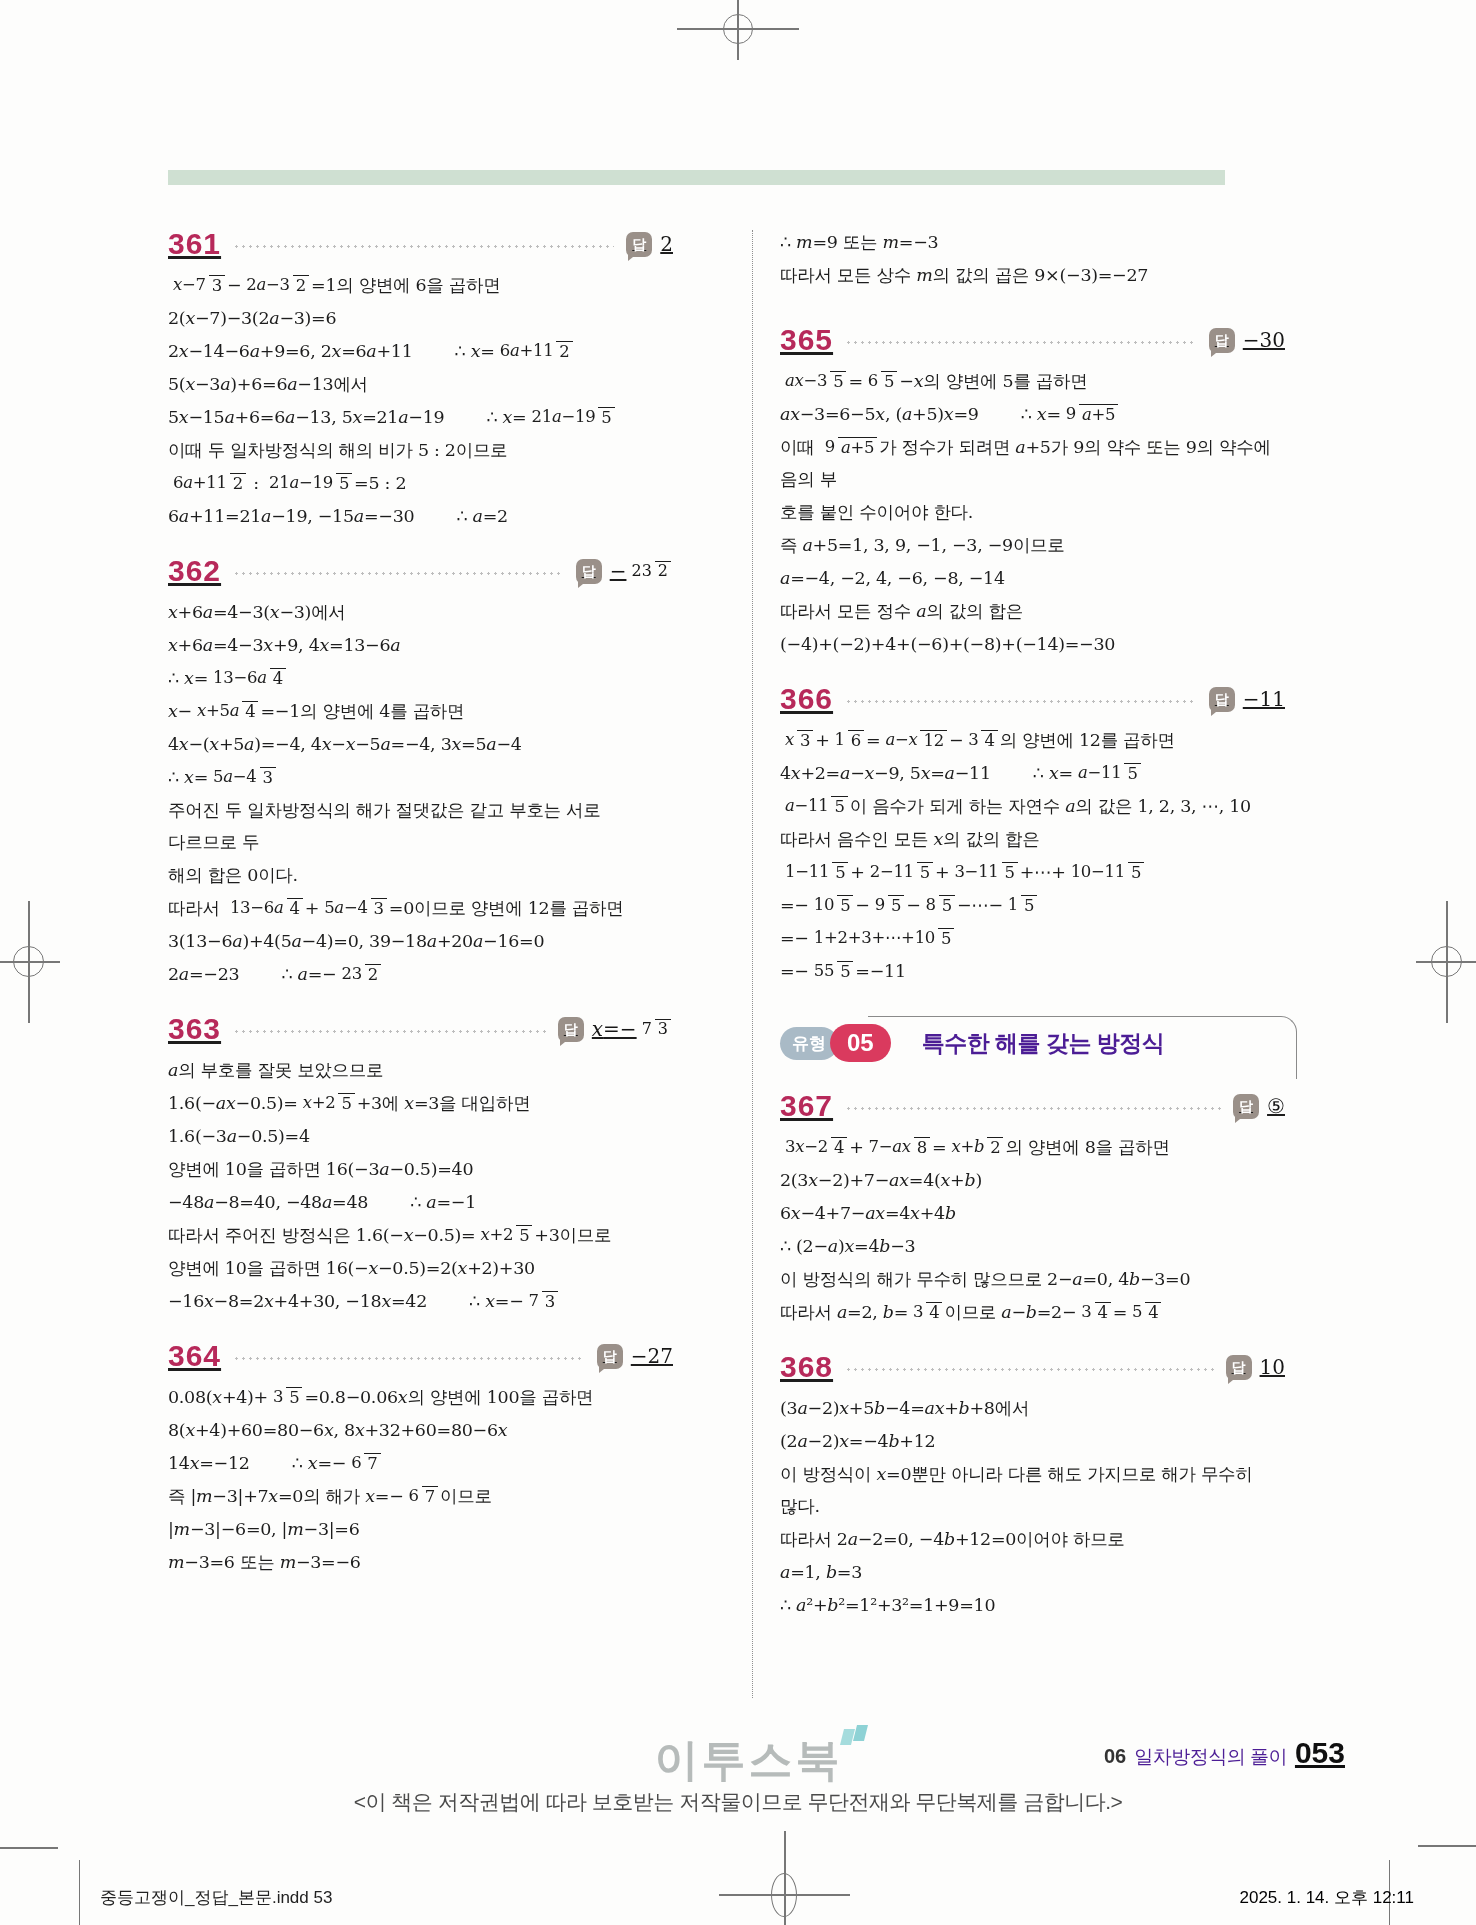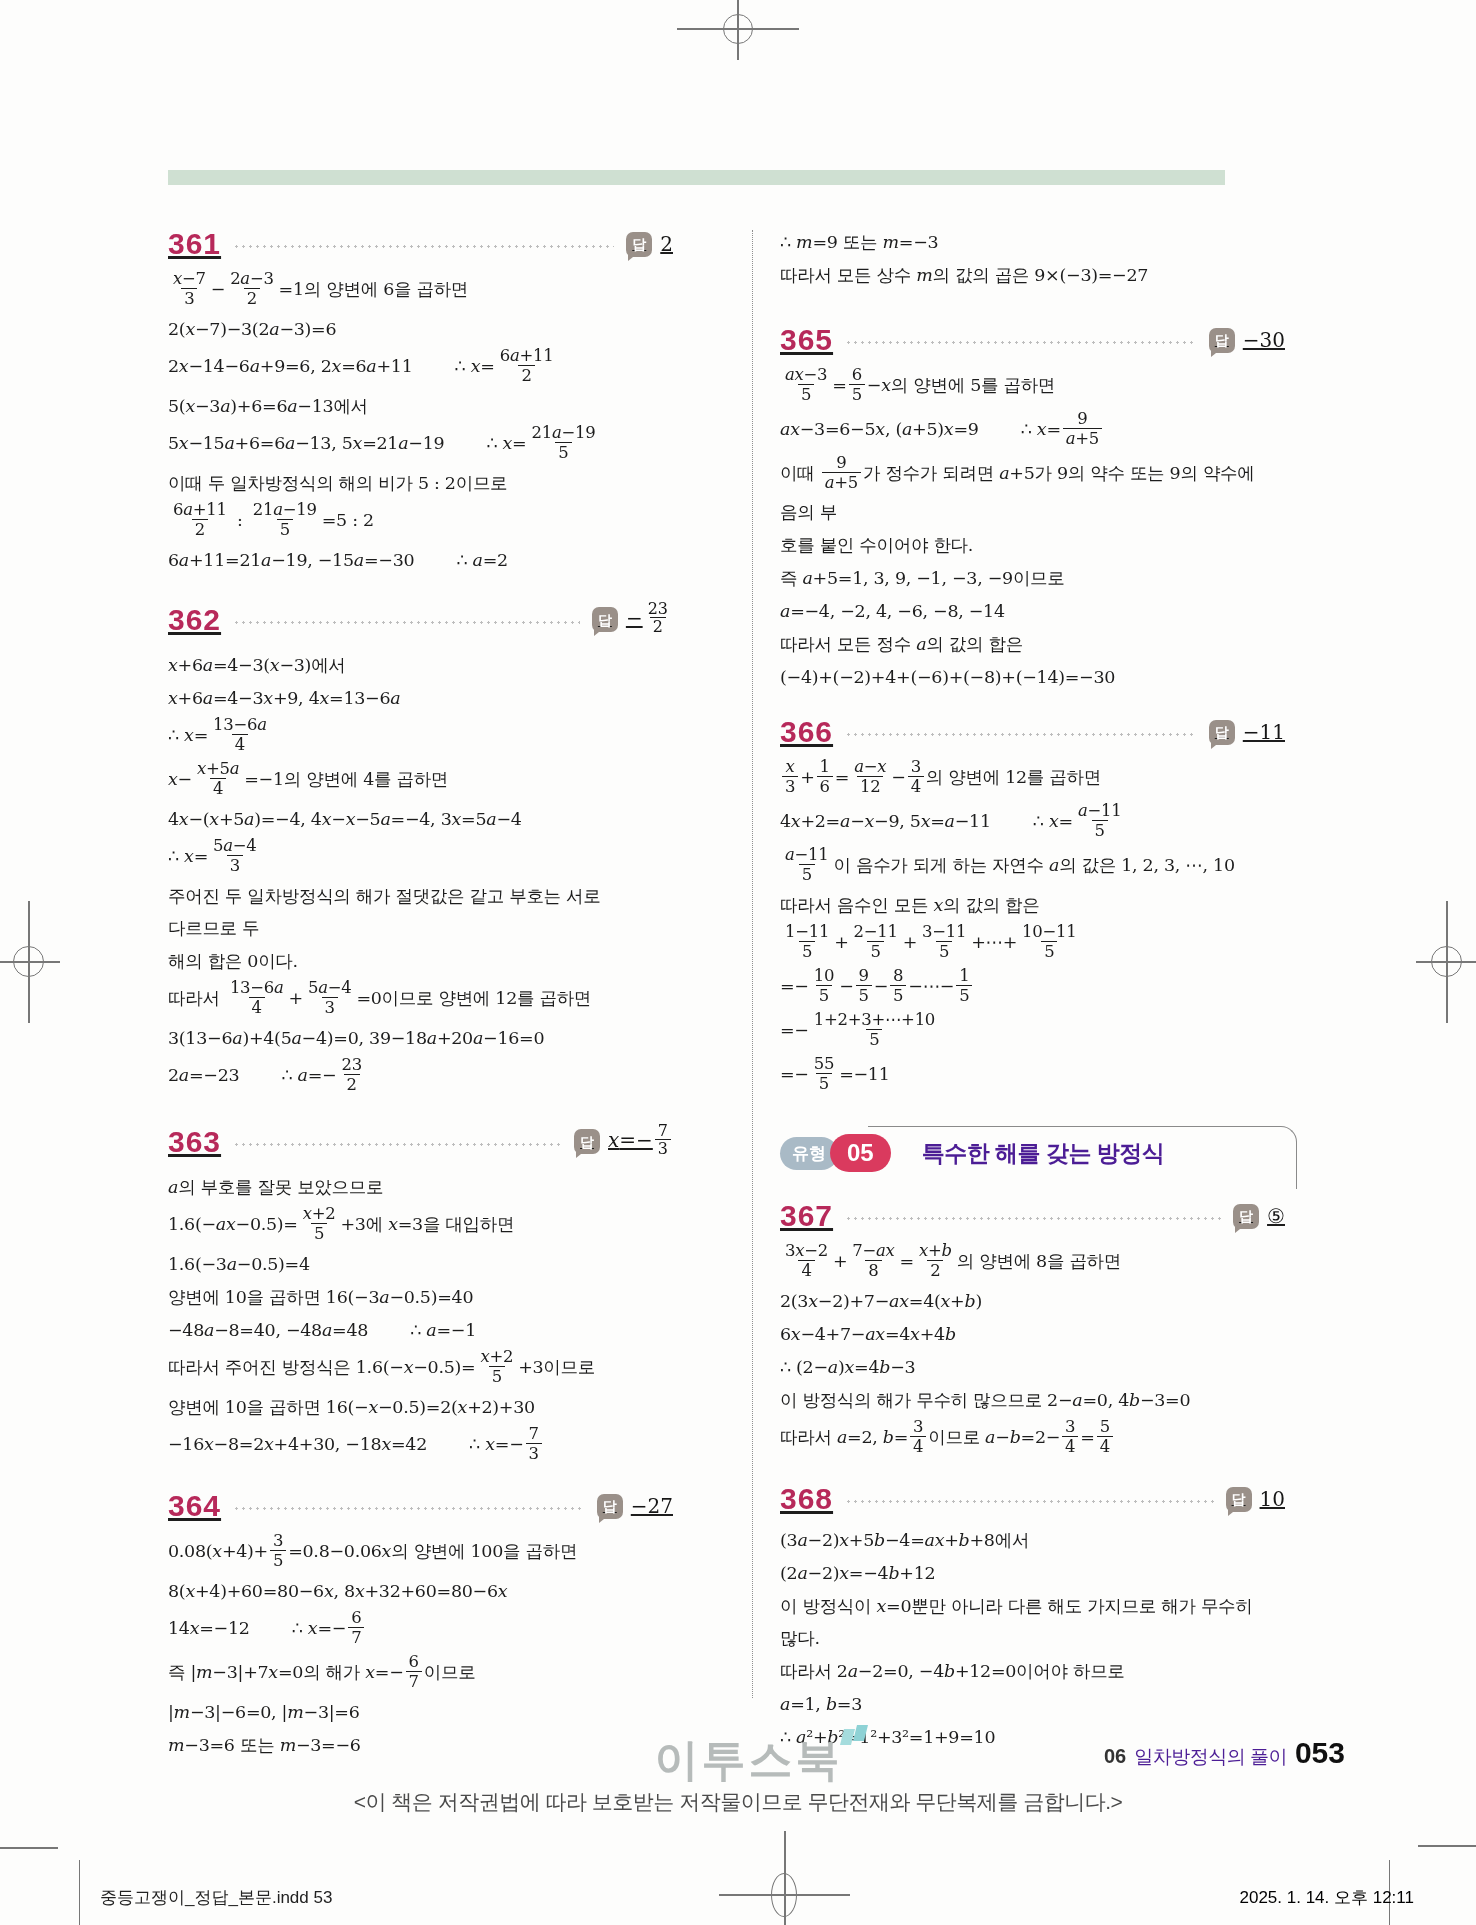--- a/index.html
+++ b/index.html
@@ -35,21 +35,21 @@
   .ans-badge .bl{color:#fff;font:700 14px/1 "Liberation Sans",sans-serif;}
   .ans-badge::after{content:"";position:absolute;left:2px;bottom:-4px;width:0;height:0;
              border:4px solid transparent;border-top:5px solid #9a9089;border-left:5px solid #9a9089;}
   .ans-val{color:#161616;}
   .ans-val .frac{font-size:16px;line-height:17px;}
 
   
   .math-line{font-family:"DejaVu Serif",serif;font-size:17.5px;line-height:32px;
              letter-spacing:-0.3px;white-space:pre-wrap;word-break:keep-all;color:#1d1d1d;margin:1px 0;}
   .math-line i, .ans-val i{font-style:italic;font-family:"DejaVu Serif",serif;}
-  .frac{display:inline-flex;flex-direction:column;align-items:center;vertical-align:middle;
+  .frac{display:inline-flex;flex-direction:row;align-items:center;vertical-align:middle;
         line-height:19px;font-size:16.5px;margin:2px 2px;position:relative;top:-2px;}
   .fn,.fd{padding:0 3px;text-align:center;}
   .fd{border-top:1.4px solid #1d1d1d;}
 
   
   .type-header{position:relative;height:64px;margin:14px 0 16px;display:flex;align-items:center;}
   .type-outline{position:absolute;left:88px;right:-12px;top:5px;bottom:-4px;
         border-top:1.5px solid #8a8a8a;border-right:1.5px solid #8a8a8a;border-top-right-radius:16px;}
   .pill-tag{position:relative;z-index:2;background:#a9bac6;color:#fff;
         font:700 17px/1 "Liberation Sans",sans-serif;padding:8px 12px;border-radius:17px;flex:none;text-align:center;}
@@ -64,21 +64,21 @@
   .logo-book{display:inline-block;position:relative;width:30px;height:26px;vertical-align:top;
              margin-left:-4px;top:-8px;}
   .bp{position:absolute;width:11px;height:16px;background:#8ed2d5;transform:skewX(-14deg);}
   .bp1{left:3px;top:6px;background:#a5dcdd;}
   .bp2{left:16px;top:2px;}
   #copyright{position:absolute;left:0;right:0;top:1788px;text-align:center;
              font:21px "Liberation Sans",sans-serif;color:#4a4a4a;letter-spacing:-0.5px;}
   #chapter-footer{position:absolute;right:131px;top:1736px;display:flex;align-items:baseline;gap:8px;}
   .ch-num{font:800 20px "Liberation Sans",sans-serif;color:#333;}
   .ch-title{font:19px "Liberation Sans",sans-serif;color:#4c1d95;letter-spacing:-0.5px;}
-  .ch-page{font:800 30px "Liberation Sans",sans-serif;color:#101010;}
+  .ch-page{font:800 30px "Liberation Sans",sans-serif;color:#101010;text-decoration:underline;}
   #pm-left{position:absolute;left:100px;top:1886px;font:17px "Liberation Sans",sans-serif;color:#222;}
   #pm-right{position:absolute;right:62px;top:1886px;font:17px "Liberation Sans",sans-serif;color:#000000;}
 </style>
 </head>
 <body>
 
 <div>
   <div class="cm-line" style="left:737px;top:0;width:1.5px;height:60px;"></div>
   <div class="cm-line" style="left:677px;top:28px;width:122px;height:1.5px;"></div>
   <div class="cm-circle" style="left:723px;top:14px;width:30px;height:30px;"></div>

